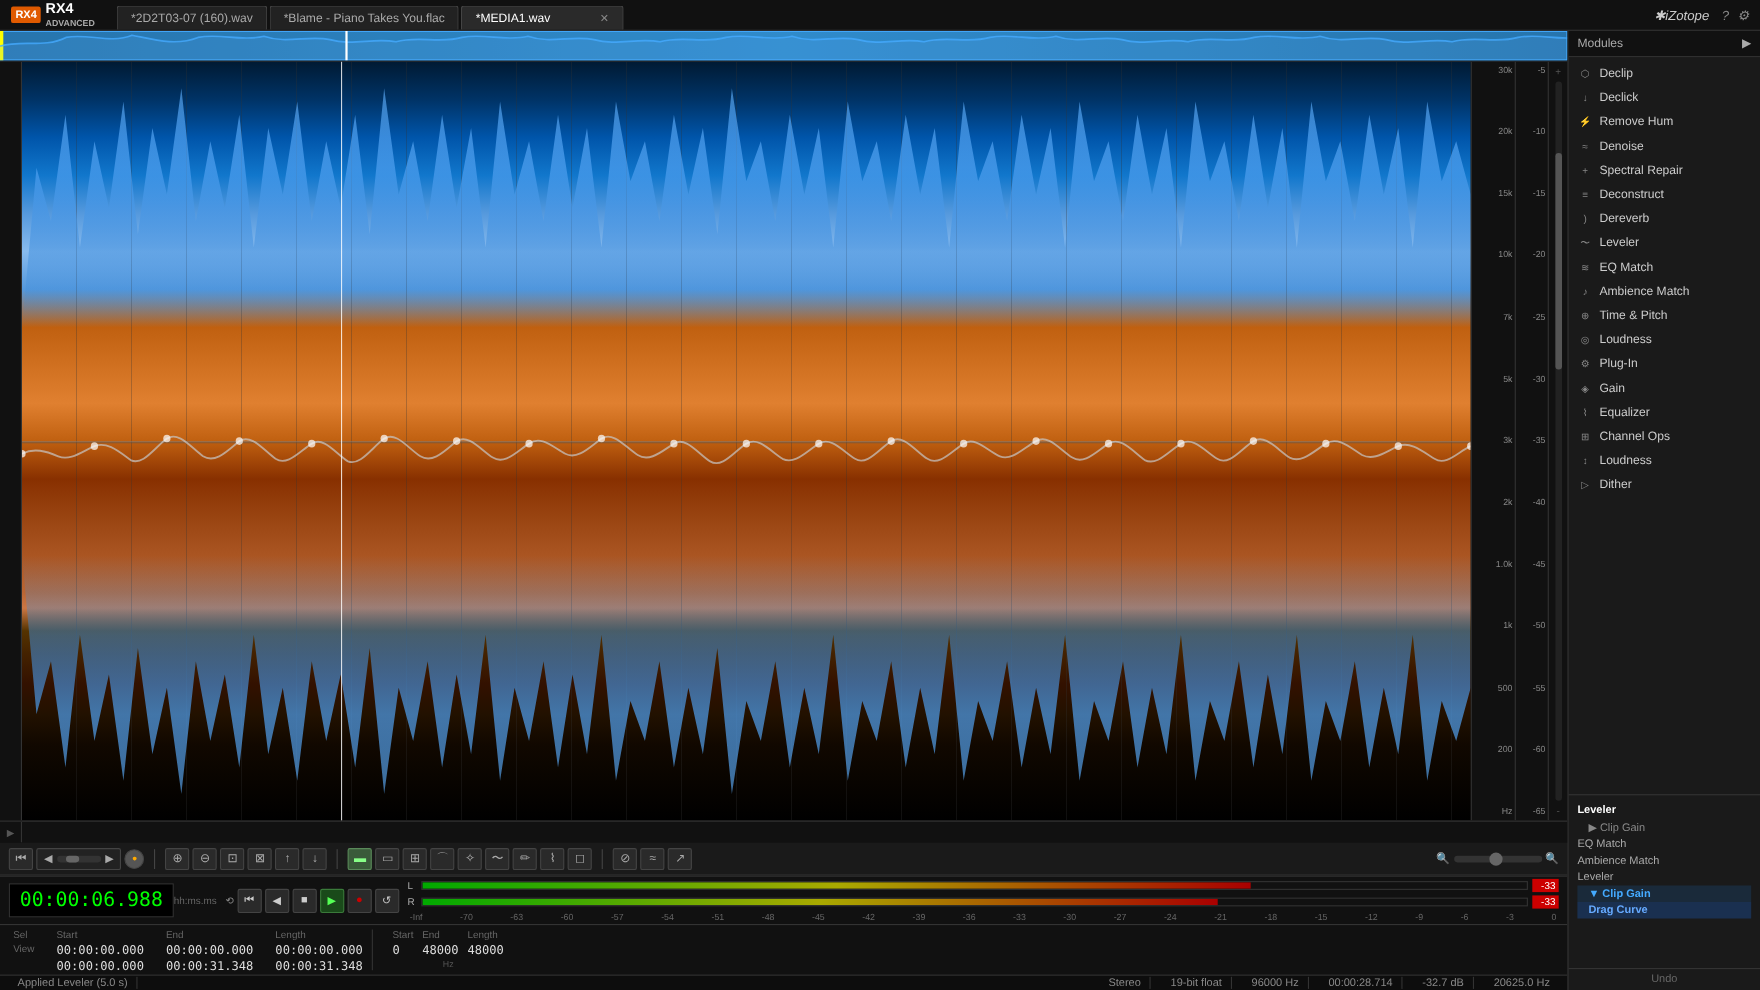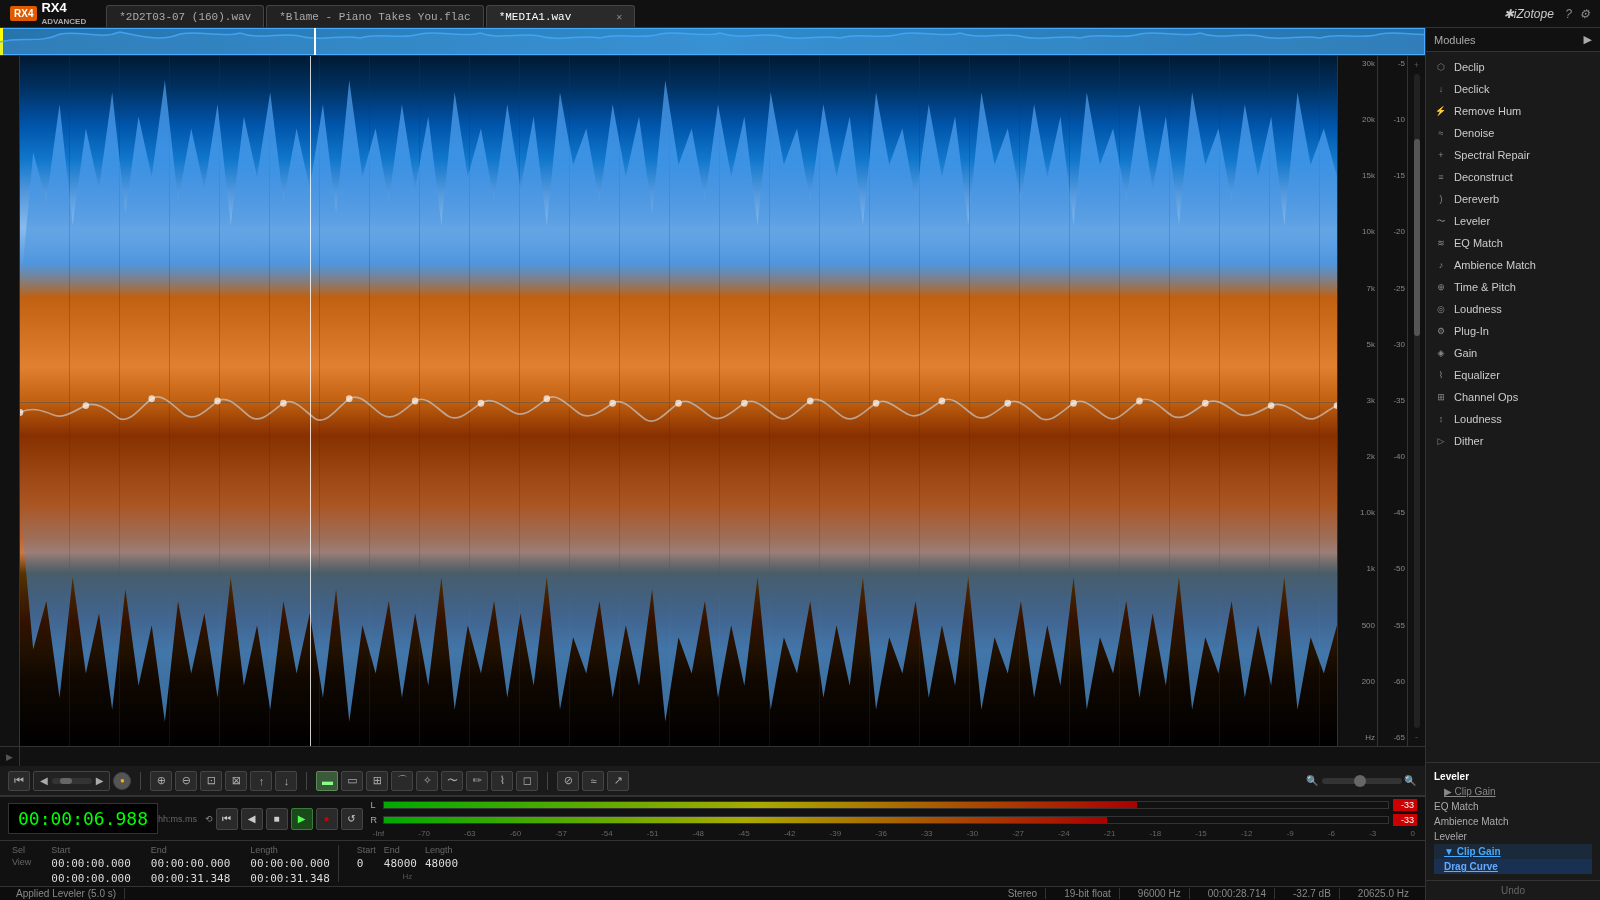--- a/index.html
+++ b/index.html
@@ -43,21 +43,20 @@
       font-size: 8px;
       color: #aaa;
       margin-top: 2px;
     }
     #tabs-container {
       display: flex;
       align-items: flex-end;
       flex: 1;
       height: 100%;
       padding-left: 10px;
-      font-family: Liberation Mono, monospace;
     }
     .tab {
       height: 22px;
       padding: 0 12px;
       display: flex;
       align-items: center;
       background: #222;
       border: 1px solid #444;
       border-bottom: none;
       cursor: pointer;
@@ -349,32 +348,32 @@
       color: #aaa;
       cursor: pointer;
     }
     .module-lower-item.active {
       color: #fff;
       font-weight: bold;
     }
     .module-lower-item.sub {
       padding-left: 10px;
       color: #888;
-      text-decoration: underline;
     }
     .module-lower-item.sub.active {
       color: #4af;
       background: #1a2a3a;
     }
     #undo-label {
       text-align: center;
       color: #666;
       font-size: 10px;
       padding: 4px 0;
       border-top: 1px solid #333;
+      margin-top: 39px;
     }
 
     
     .spec-visual {
       width: 100%;
       height: 100%;
       background:
         repeating-linear-gradient(
           to right,
           transparent 0px,

